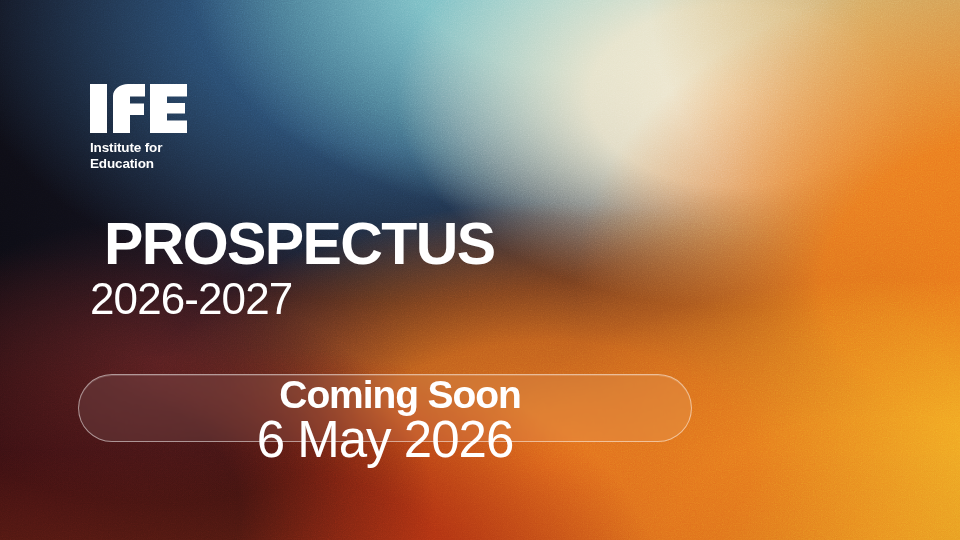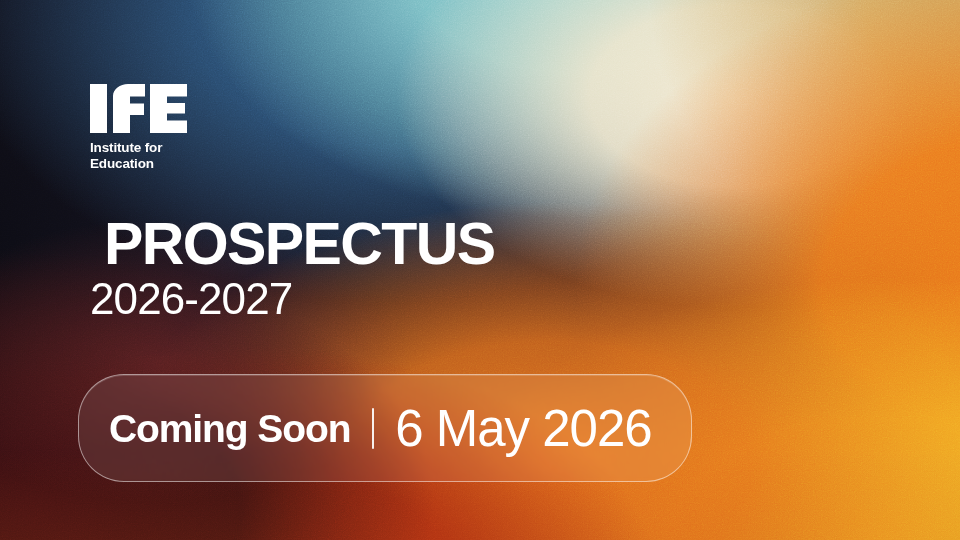--- a/index.html
+++ b/index.html
@@ -151,29 +151,30 @@
     letter-spacing: -0.9px;
     line-height: 1;
   }
 
   
   .pill {
     position: absolute;
     left: 78px;
     top: 374px;
     width: 614px;
-    height: 108px;
+    height: 68px;
     border-radius: 46px;
     box-sizing: border-box;
     border: 1.3px solid rgba(255,255,255,0.5);
     background: rgba(255,255,255,0.085);
     backdrop-filter: blur(2px);
     display: flex;
     align-items: center;
     box-shadow: inset 0 1px 0 rgba(255,255,255,0.16);
+    flex-direction: column;
   }
   .pill-primary {
     color: #ffffff;
     font-size: 39px;
     font-weight: bold;
     letter-spacing: -1.1px;
     margin-left: 30px;
     line-height: 1;
   }
   .pill-sep {

